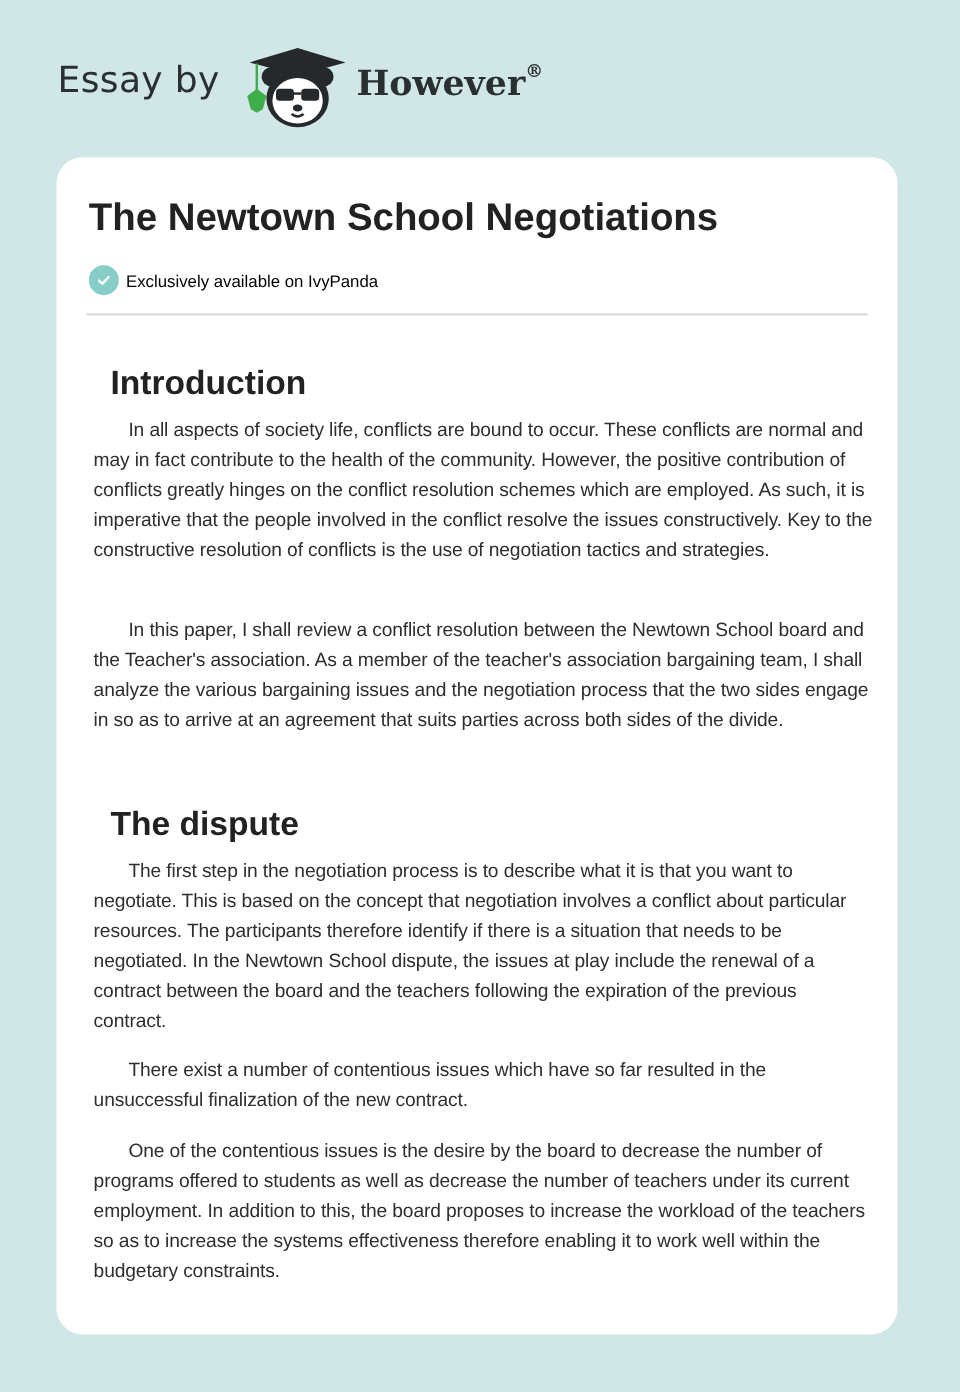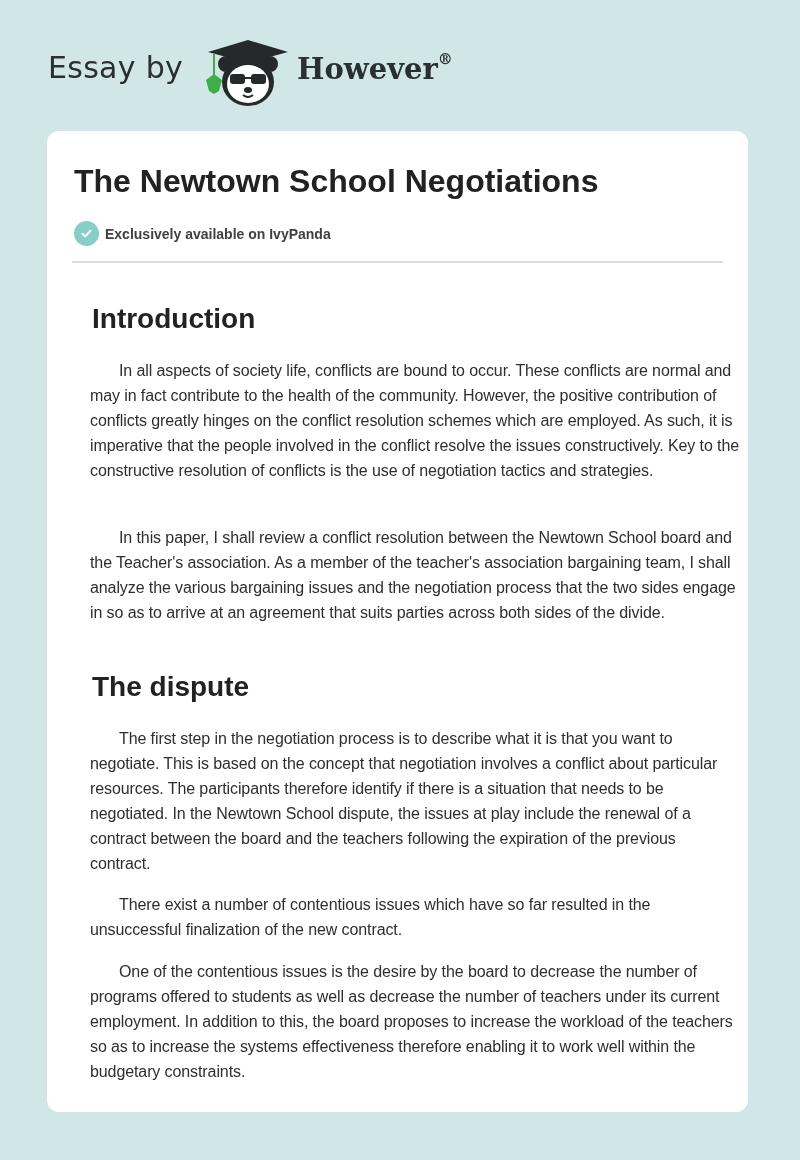--- a/index.html
+++ b/index.html
@@ -19,41 +19,41 @@
   }
   .logo-icon { position: absolute; left: 200px; top: 36px; width: 92px; height: 72px; }
   .brand {
     position: absolute; left: 297px; top: 52px;
     font-family: "DejaVu Serif", serif; font-weight: bold;
     font-size: 29px; color: #2a2f31;
   }
   .brand sup { font-size: 15px; position: relative; top: -4px; }
   .card {
     position: absolute; left: 47px; top: 131px; width: 701px; height: 981px;
-    background: #ffffff; border-radius: 12px;
+    background: #ffffff; border-radius: 22px;
   }
   .title {
     position: absolute; left: 27px; top: 32px;
     font-size: 32px; font-weight: bold; color: #222222; margin: 0;
   }
   .badge { position: absolute; left: 27px; top: 90px; display: flex; align-items: center; }
   .badge-icon {
     width: 25px; height: 25px; border-radius: 50%; background: #87cdc8;
     display: flex; align-items: center; justify-content: center; margin-right: 6px;
   }
-  .badge-text { font-size: 14px; font-weight: bold; color: #404040; }
+  .badge-text { font-size: 14px; font-weight: normal; color: #000000; }
   .divider {
     position: absolute; left: 25px; top: 130px; width: 651px; height: 2px; background: #dcdcdc;
   }
   .h2 {
     position: absolute; left: 27px; margin: 18px;
     font-size: 28px; font-weight: bold; color: #222222;
   }
   .para {
-    position: absolute; left: 27px; width: 650px; margin: 16px;
+    position: absolute; left: 27px; width: 650px; margin: 4px;
     font-size: 16px; line-height: 25px; color: #2e2e2e;
     text-indent: 29px; letter-spacing: -0.1px;
   }
 </style>
 </head>
 <body>
 
 <div class="header">
   <span class="essay-by">Essay by</span>
   <svg class="logo-icon" viewBox="0 0 92 72">

